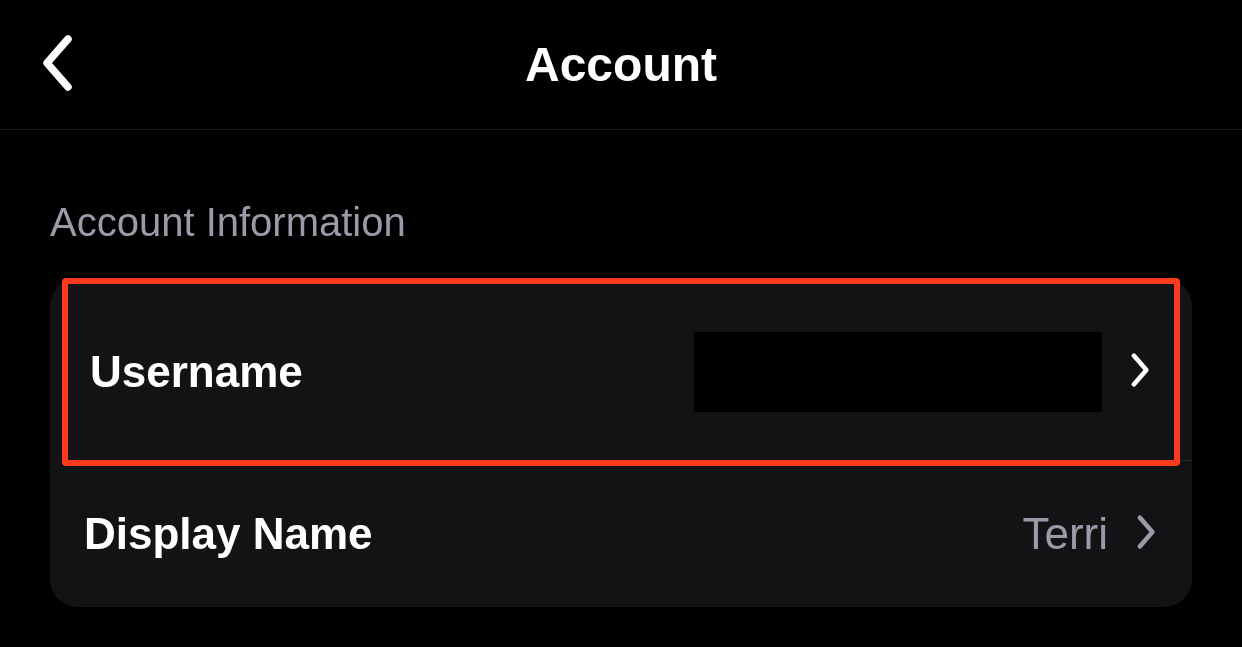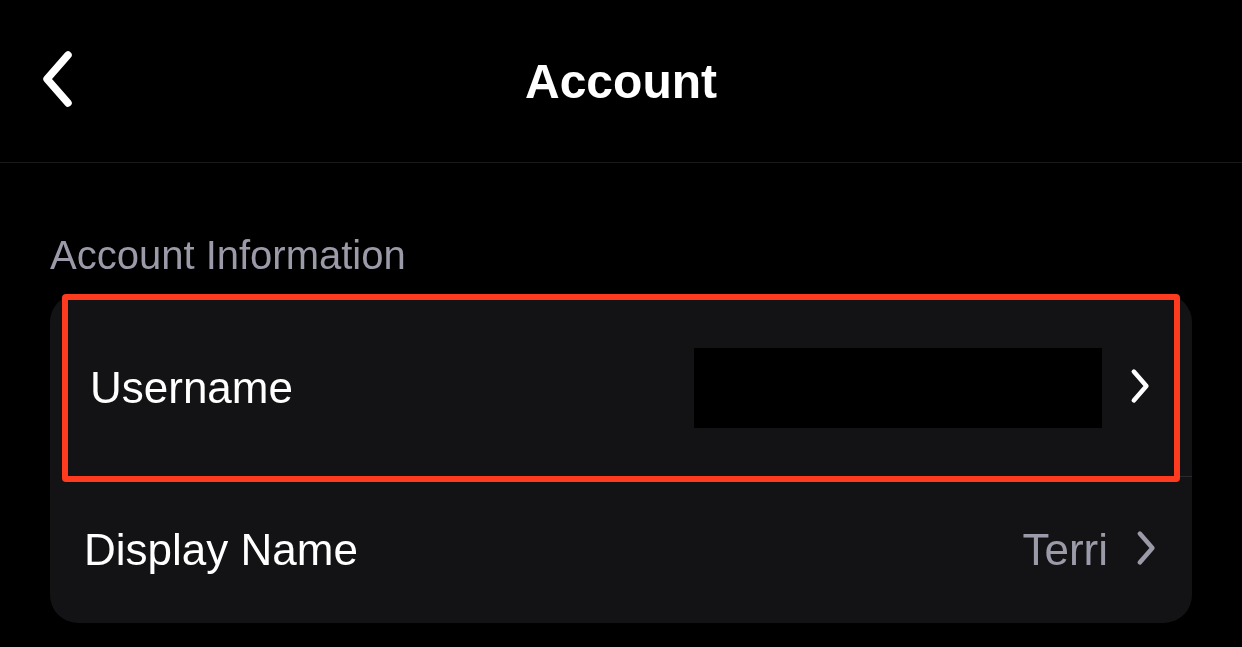--- a/index.html
+++ b/index.html
@@ -10,21 +10,21 @@
     body {
       background: #000000;
       font-family: -apple-system, BlinkMacSystemFont, 'Segoe UI', sans-serif;
       width: 1242px;
       height: 647px;
       overflow: hidden;
       color: #ffffff;
     }
     .header {
       position: relative;
-      height: 163px;
+      height: 130px;
       display: flex;
       align-items: center;
       justify-content: center;
       border-bottom: 1px solid #1a1a1a;
     }
     .back-button {
       position: absolute;
       left: 36px;
       top: 50%;
       transform: translateY(-50%);
@@ -42,21 +42,21 @@
       font-weight: 700;
       color: #ffffff;
     }
     .content {
       padding: 70px 50px 0 50px;
     }
     .section-header {
       font-size: 40px;
       font-weight: 500;
       color: #9a9aa8;
-      margin-bottom: 22px;
+      margin-bottom: 39px;
     }
     .settings-card {
       background: #131316;
       border-radius: 28px;
       overflow: visible;
     }
     .settings-row {
       display: flex;
       align-items: center;
       justify-content: space-between;
@@ -66,21 +66,21 @@
     }
     .settings-row.highlighted {
       border: 6px solid #ff3b1f;
       border-radius: 4px;
       margin: -6px 12px -6px 12px;
       padding-left: 22px;
       padding-right: 22px;
     }
     .row-label {
       font-size: 44px;
-      font-weight: 400;
+      font-weight: 700;
       color: #ffffff;
     }
     .row-right {
       display: flex;
       align-items: center;
       gap: 28px;
       text-align: center;
     }
     .row-value {
       font-size: 44px;

